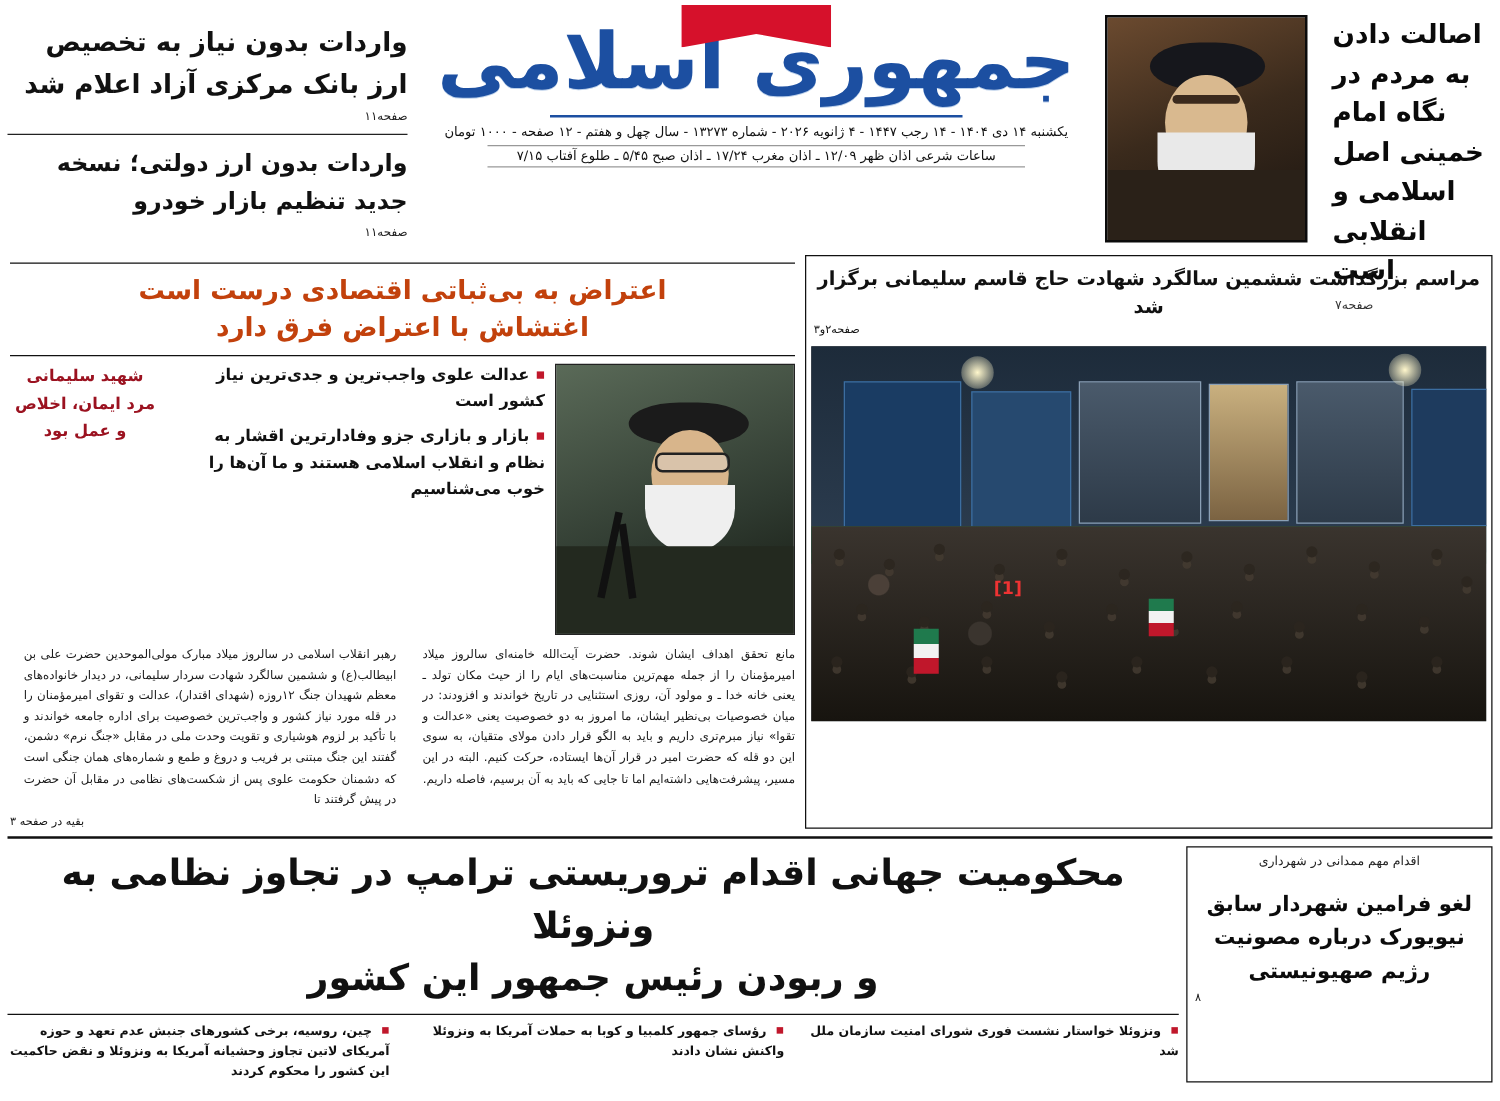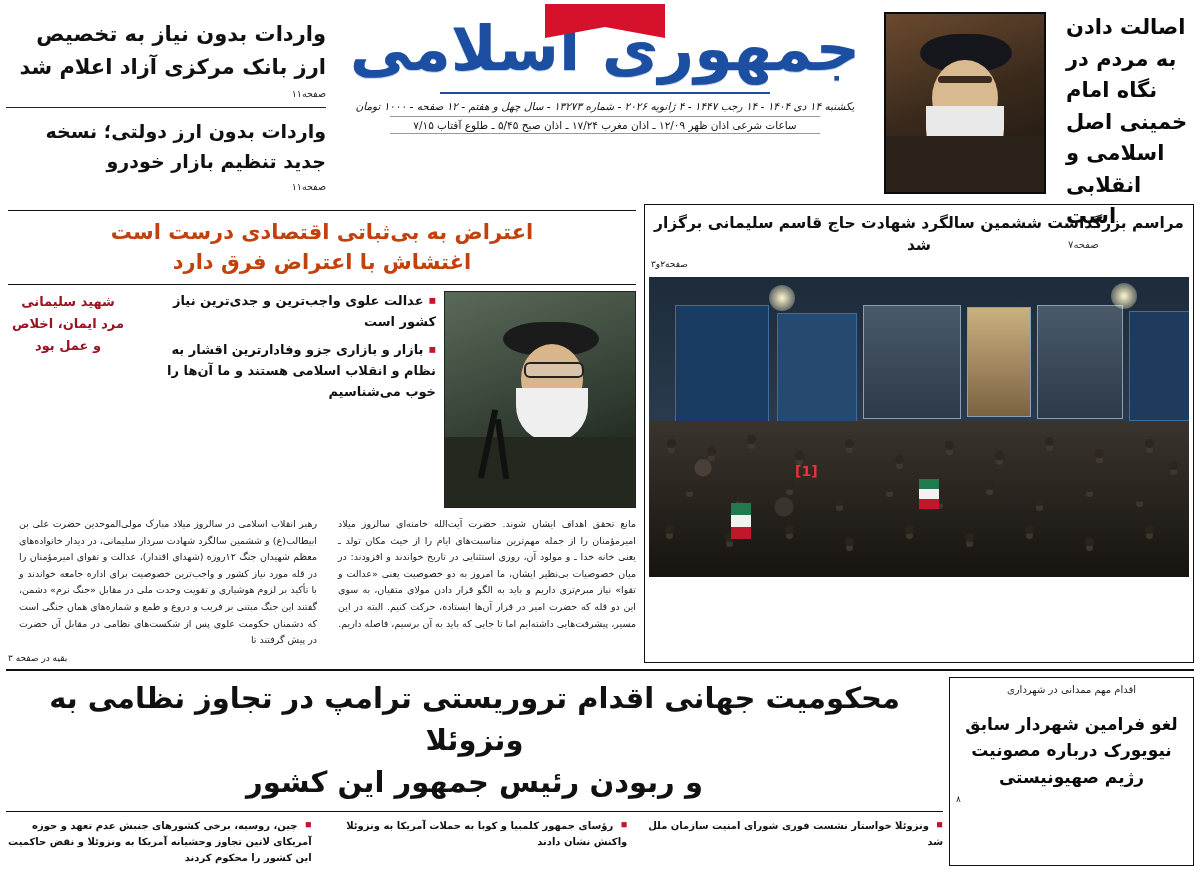--- a/index.html
+++ b/index.html
@@ -90,21 +90,20 @@
     width: 330px;
     border-top: 2px solid #1c4fa1;
     margin: 4px auto 4px auto;
   }
   .issue-line {
     font-size: 10.5px;
     color: #111;
     direction: rtl;
     text-align: center;
     margin-top: 2px;
-    font-style: italic;
   }
   .prayer-line {
     font-size: 10.5px;
     color: #111;
     direction: rtl;
     text-align: center;
     margin-top: 4px;
     border-top: 1px solid #999;
     border-bottom: 1px solid #999;
     padding: 2px 0;

